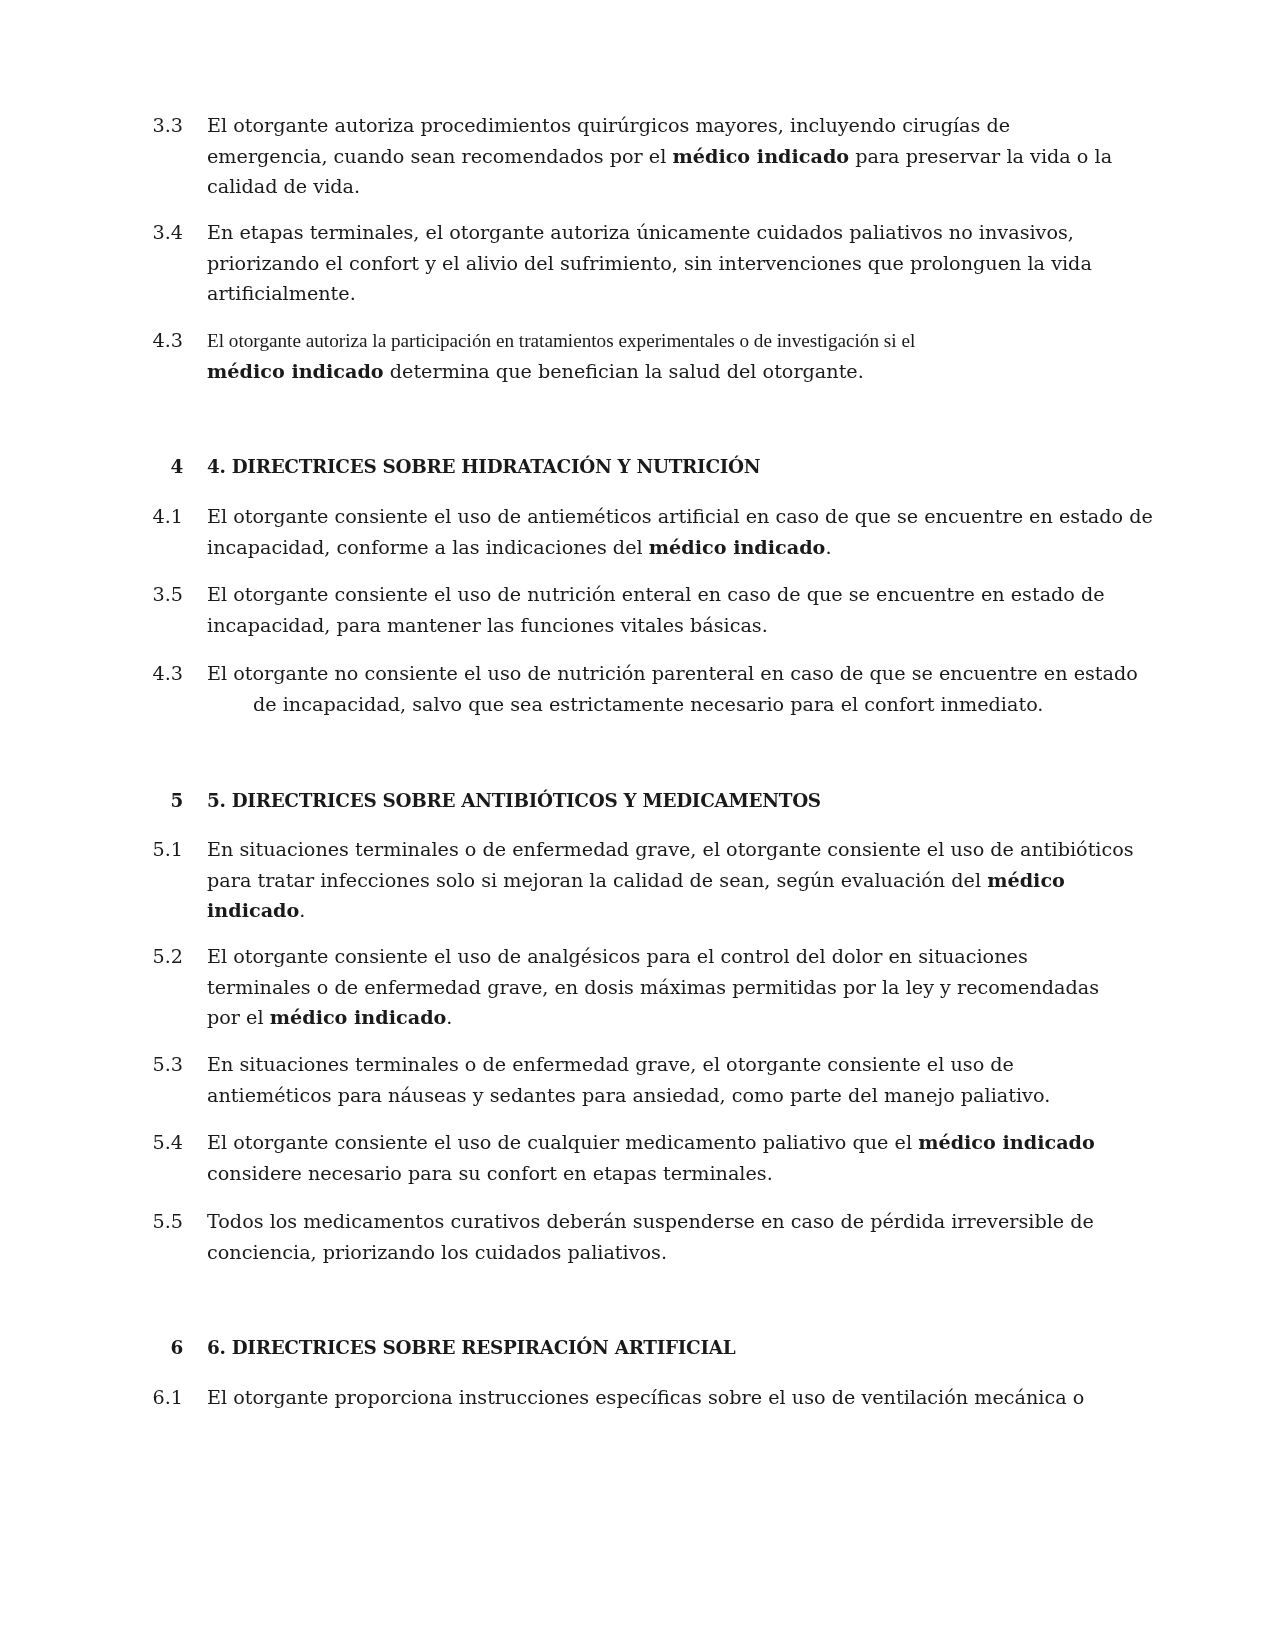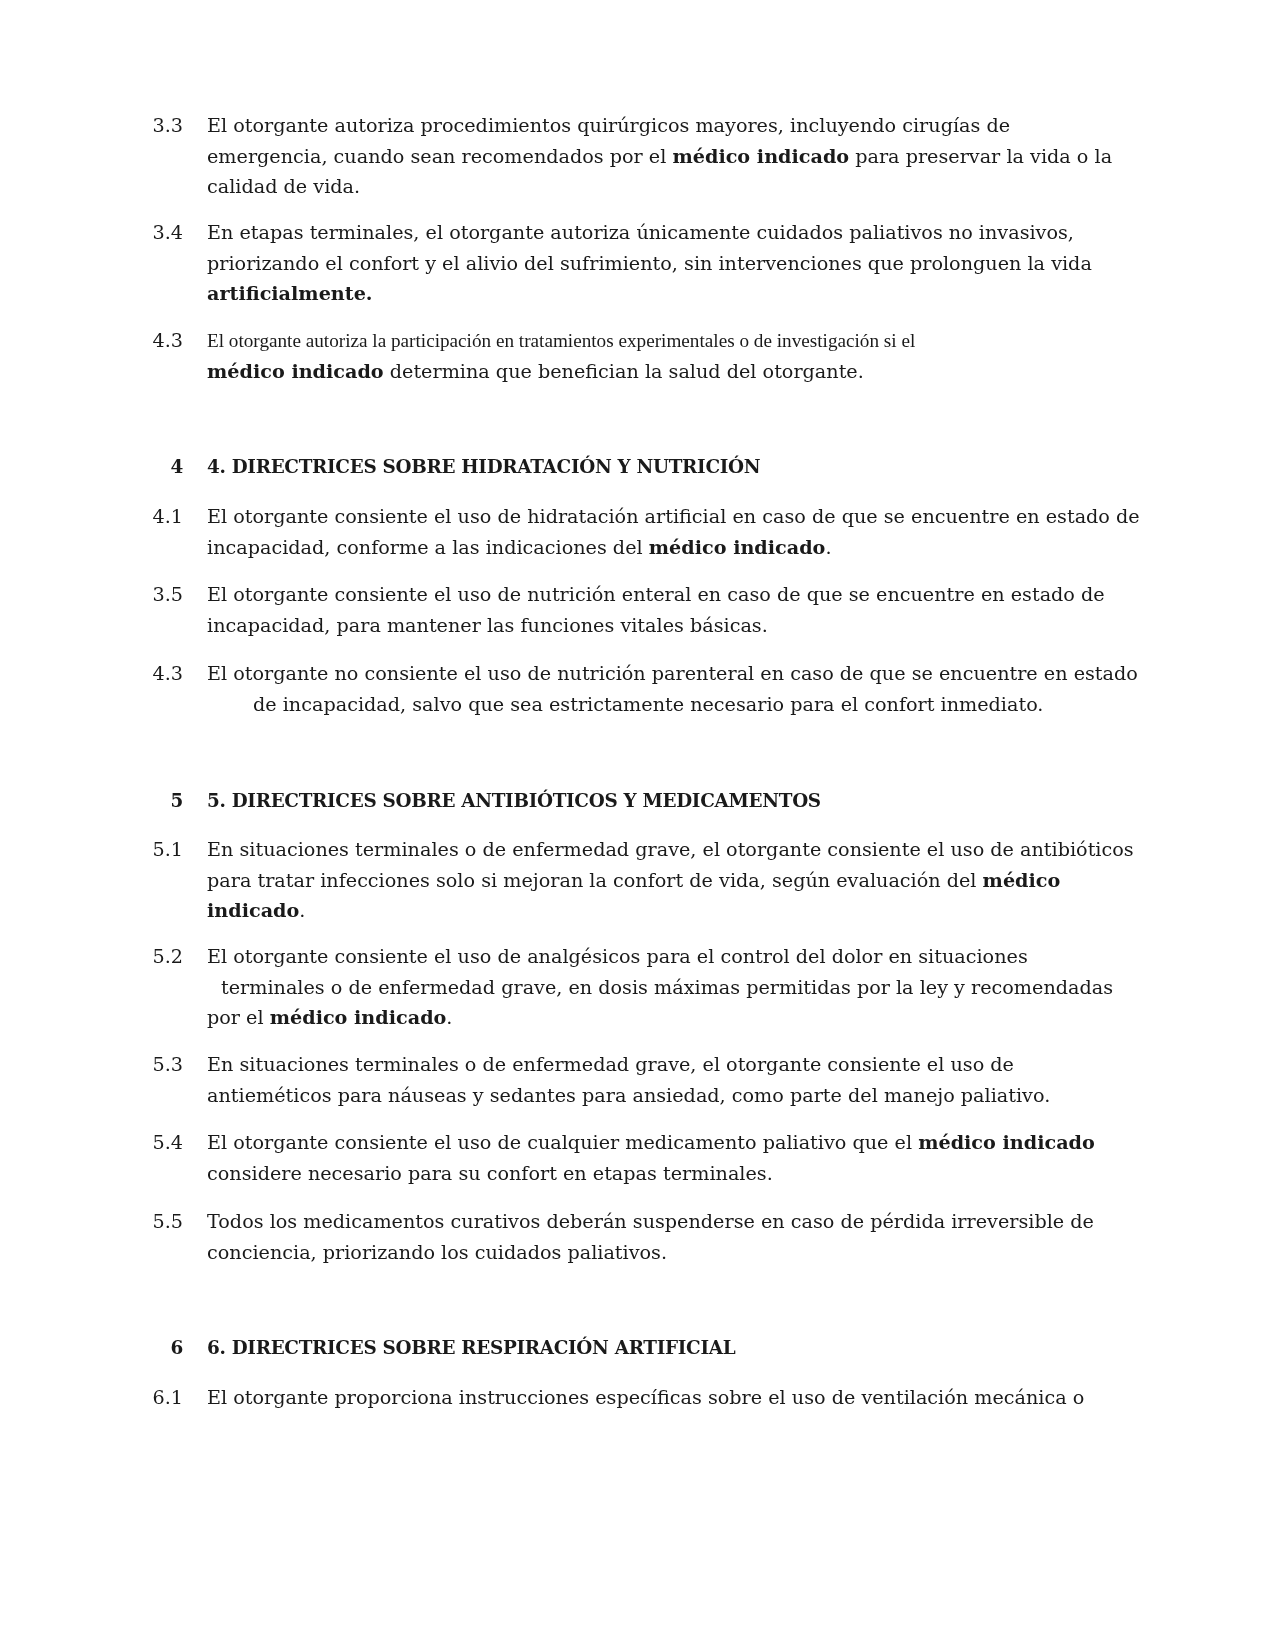--- a/index.html
+++ b/index.html
@@ -32,40 +32,40 @@
     </div>
     <div class="block" style="top: 218px;">
       <div class="row" style="position: absolute; left: 0px; width: 1275px; top: 0px;">
         <span class="num">3.4</span>
         <span class="txt" style="white-space: nowrap;"><span>En etapas terminales, el otorgante autoriza únicamente cuidados paliativos no invasivos,</span></span>
       </div>
       <div class="row" style="position: absolute; left: 0px; width: 1275px; top: 30.5px;">
         <span class="txt" style="white-space: nowrap;"><span>priorizando el confort y el alivio del sufrimiento, sin intervenciones que prolonguen la vida</span></span>
       </div>
       <div class="row" style="position: absolute; left: 0px; width: 1275px; top: 61px;">
-        <span class="txt" style="white-space: nowrap; font-weight: bold;"><span>artificialmente.</span></span>
+        <span class="txt" style="white-space: nowrap;"><span>artificialmente.</span></span>
       </div>
     </div>
     <div class="block" style="top: 326px;">
       <div class="row" style="position: absolute; left: 0px; width: 1275px; top: 0px;">
         <span class="num">4.3</span>
         <span class="txt" style="white-space: nowrap; font-family: Liberation Serif, serif;"><span>El otorgante autoriza la participación en tratamientos experimentales o de investigación si el</span></span>
       </div>
       <div class="row" style="position: absolute; left: 0px; width: 1275px; top: 30.5px;">
         <span class="txt" style="white-space: nowrap;"><b>médico indicado</b><span> determina que benefician la salud del otorgante.</span></span>
       </div>
     </div>
     <div class="block row heading" style="top: 452px;">
       <span class="num">4</span>
       <span class="txt">4. DIRECTRICES SOBRE HIDRATACIÓN Y NUTRICIÓN</span>
     </div>
     <div class="block" style="top: 502px;">
       <div class="row" style="position: absolute; left: 0px; width: 1275px; top: 0px;">
         <span class="num">4.1</span>
-        <span class="txt" style="white-space: nowrap;"><span>El otorgante consiente el uso de hidratación artificial en caso de que se encuentre en estado de</span></span>
+        <span class="txt" style="white-space: nowrap;"><span>El otorgante consiente el uso de antieméticos artificial en caso de que se encuentre en estado de</span></span>
       </div>
       <div class="row" style="position: absolute; left: 0px; width: 1275px; top: 30.5px;">
         <span class="txt" style="white-space: nowrap;"><span>incapacidad, conforme a las indicaciones del </span><b>médico indicado</b><span>.</span></span>
       </div>
     </div>
     <div class="block" style="top: 580px;">
       <div class="row" style="position: absolute; left: 0px; width: 1275px; top: 0px;">
         <span class="num">3.5</span>
         <span class="txt" style="white-space: nowrap;"><span>El otorgante consiente el uso de nutrición enteral en caso de que se encuentre en estado de</span></span>
       </div>
@@ -85,33 +85,33 @@
     <div class="block row heading" style="top: 786px;">
       <span class="num">5</span>
       <span class="txt">5. DIRECTRICES SOBRE ANTIBIÓTICOS Y MEDICAMENTOS</span>
     </div>
     <div class="block" style="top: 835px;">
       <div class="row" style="position: absolute; left: 0px; width: 1275px; top: 0px;">
         <span class="num">5.1</span>
         <span class="txt" style="white-space: nowrap;"><span>En situaciones terminales o de enfermedad grave, el otorgante consiente el uso de antibióticos</span></span>
       </div>
       <div class="row" style="position: absolute; left: 0px; width: 1275px; top: 30.5px;">
-        <span class="txt" style="white-space: nowrap;"><span>para tratar infecciones solo si mejoran la confort de vida, según evaluación del </span><b>médico</b></span>
+        <span class="txt" style="white-space: nowrap;"><span>para tratar infecciones solo si mejoran la calidad de sean, según evaluación del </span><b>médico</b></span>
       </div>
       <div class="row" style="position: absolute; left: 0px; width: 1275px; top: 61px;">
         <span class="txt" style="white-space: nowrap;"><b>indicado</b><span>.</span></span>
       </div>
     </div>
     <div class="block" style="top: 942px;">
       <div class="row" style="position: absolute; left: 0px; width: 1275px; top: 0px;">
         <span class="num">5.2</span>
         <span class="txt" style="white-space: nowrap;"><span>El otorgante consiente el uso de analgésicos para el control del dolor en situaciones</span></span>
       </div>
       <div class="row" style="position: absolute; left: 0px; width: 1275px; top: 30.5px;">
-        <span class="txt" style="white-space: nowrap; margin-left: 14px;"><span>terminales o de enfermedad grave, en dosis máximas permitidas por la ley y recomendadas</span></span>
+        <span class="txt" style="white-space: nowrap;"><span>terminales o de enfermedad grave, en dosis máximas permitidas por la ley y recomendadas</span></span>
       </div>
       <div class="row" style="position: absolute; left: 0px; width: 1275px; top: 61px;">
         <span class="txt" style="white-space: nowrap;"><span>por el </span><b>médico indicado</b><span>.</span></span>
       </div>
     </div>
     <div class="block" style="top: 1050px;">
       <div class="row" style="position: absolute; left: 0px; width: 1275px; top: 0px;">
         <span class="num">5.3</span>
         <span class="txt" style="white-space: nowrap;"><span>En situaciones terminales o de enfermedad grave, el otorgante consiente el uso de</span></span>
       </div>

